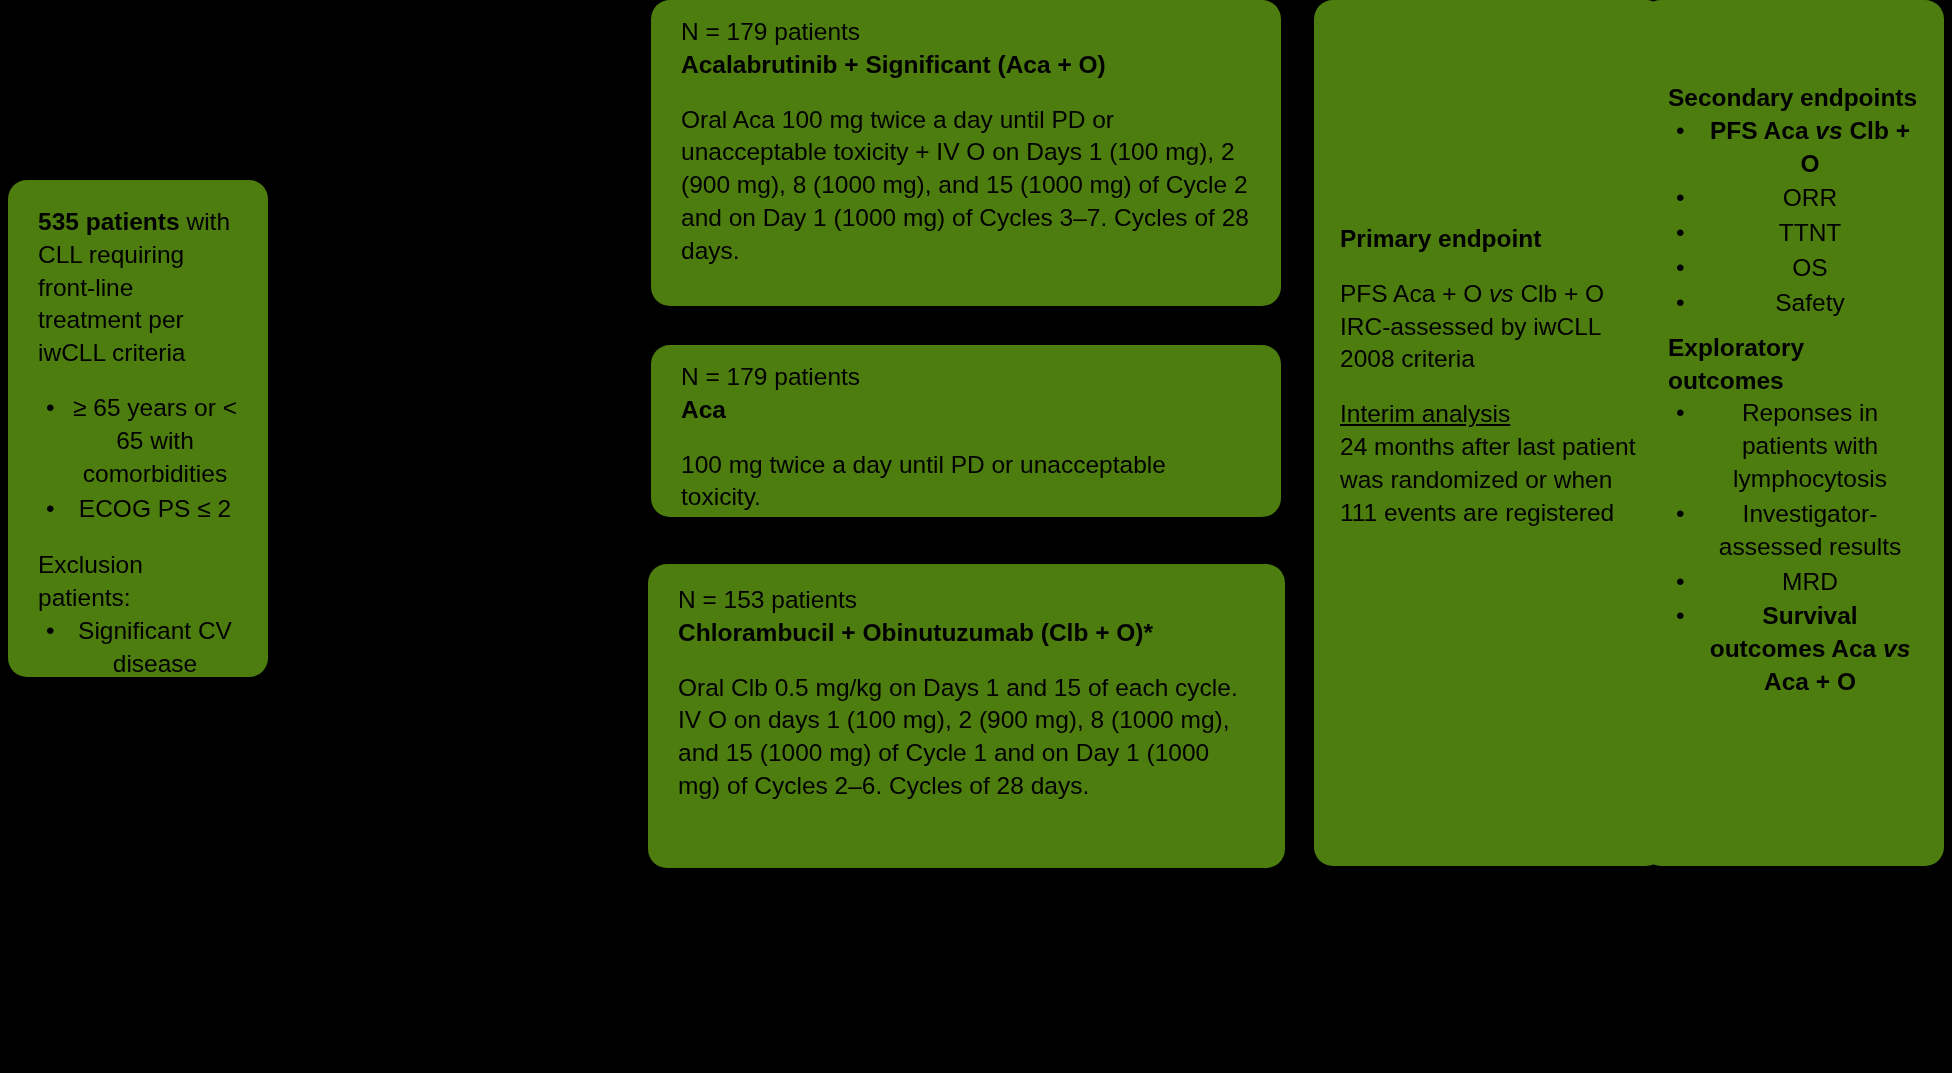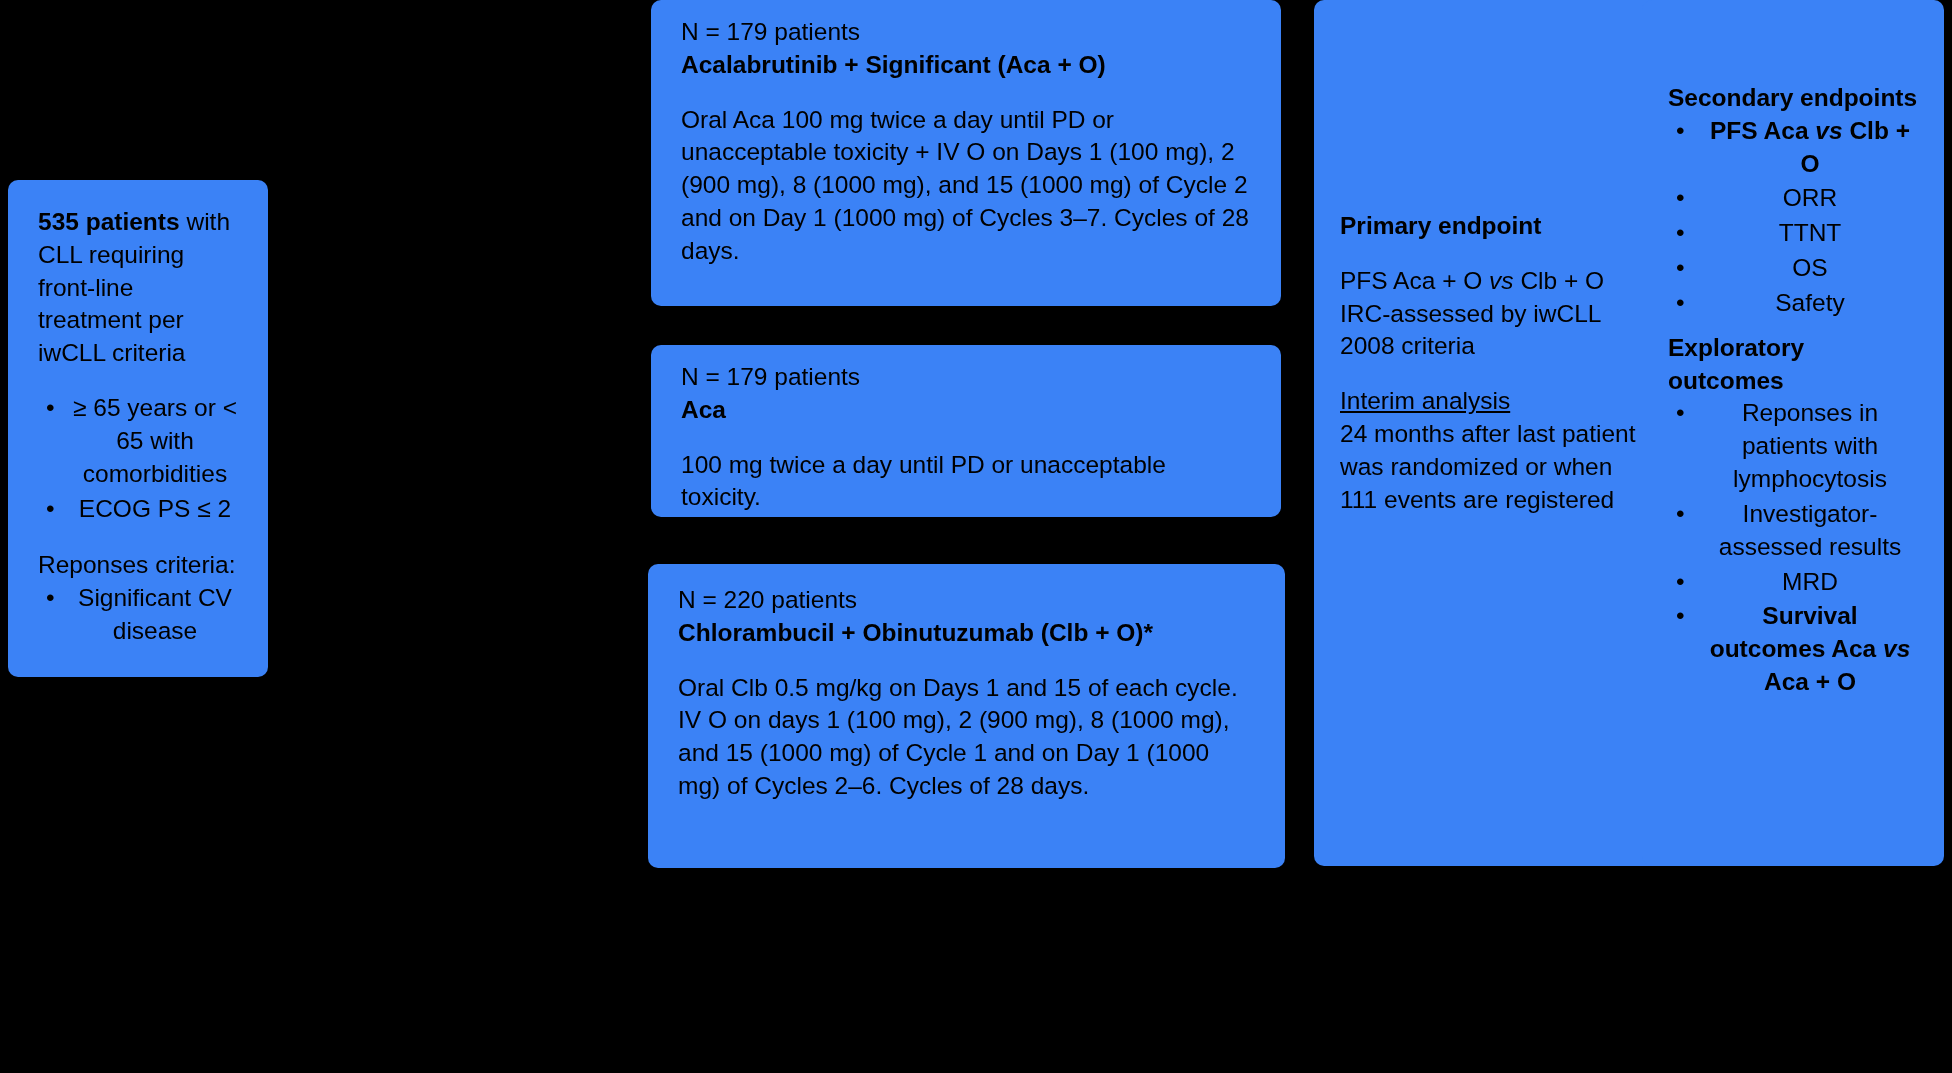--- a/index.html
+++ b/index.html
@@ -10,22 +10,22 @@
   body {
     width: 1952px;
     height: 1073px;
     position: relative;
     font-family: "Liberation Sans", sans-serif;
     color: #000000;
     overflow: hidden;
   }
   .card {
     position: absolute;
-    background: #3b82f6;
-    border-radius: 10px;
+    background: #4d7c0f;
+    border-radius: 19px;
     box-sizing: border-box;
     padding: 26px 30px;
     line-height: 1.34;
   }
   .t {
     font-size: 24.5px;
     color: #000000;
   }
   .b { font-weight: bold; }
   .i { font-style: italic; }
@@ -63,21 +63,21 @@
   #card-arm-aca {
     left: 651px; top: 345px;  width: 630px; height: 172px;
     padding-top: 16px;
   }
   #card-arm-clbo {
     left: 648px; top: 564px;  width: 637px; height: 304px;
     padding-top: 20px;
   }
   #card-primary {
     left: 1314px; top: 0px;   width: 351px; height: 866px;
-    padding: 10px 26px;
+    padding: 23px 26px;
   }
   #card-secondary {
     left: 1642px; top: 0px;   width: 302px; height: 866px;
     padding: 12px 26px;
   }
   #card-primary .inner { margin-top: 200px; }
   #card-secondary .inner { margin-top: 70px; }
 </style>
 </head>
 <body>
@@ -85,42 +85,42 @@
 <div class="card" id="card-population">
   <div class="t">
     <span class="b">535 patients</span><span> with CLL requiring front-line treatment per iwCLL criteria</span>
   </div>
   <div class="gap"></div>
   <ul class="bullets t">
     <li>≥ 65 years or &lt; 65 with comorbidities</li>
     <li>ECOG PS ≤ 2</li>
   </ul>
   <div class="gap"></div>
-  <div class="t">Reponses criteria:</div>
+  <div class="t">Exclusion patients:</div>
   <ul class="bullets t">
     <li>Significant CV disease</li>
   </ul>
 </div>
 
 <div class="card" id="card-arm-acao">
   <div class="t">N = 179 patients</div>
   <div class="t b">Acalabrutinib + Significant (Aca + O)</div>
   <div class="gap"></div>
   <div class="t">Oral Aca 100 mg twice a day until PD or unacceptable toxicity + IV O on Days 1 (100 mg), 2 (900 mg), 8 (1000 mg), and 15 (1000 mg) of Cycle 2 and on Day 1 (1000 mg) of Cycles 3–7. Cycles of 28 days.</div>
 </div>
 
 <div class="card" id="card-arm-aca">
   <div class="t">N = 179 patients</div>
   <div class="t b">Aca</div>
   <div class="gap"></div>
   <div class="t">100 mg twice a day until PD or unacceptable toxicity.</div>
 </div>
 
 <div class="card" id="card-arm-clbo">
-  <div class="t">N = 220 patients</div>
+  <div class="t">N = 153 patients</div>
   <div class="t b">Chlorambucil + Obinutuzumab (Clb + O)*</div>
   <div class="gap"></div>
   <div class="t">Oral Clb 0.5 mg/kg on Days 1 and 15 of each cycle. IV O on days 1 (100 mg), 2 (900 mg), 8 (1000 mg), and 15 (1000 mg) of Cycle 1 and on Day 1 (1000 mg) of Cycles 2–6. Cycles of 28 days.</div>
 </div>
 
 <div class="card" id="card-primary">
   <div class="inner">
     <div class="t b">Primary endpoint</div>
     <div class="gap"></div>
     <div class="t">

